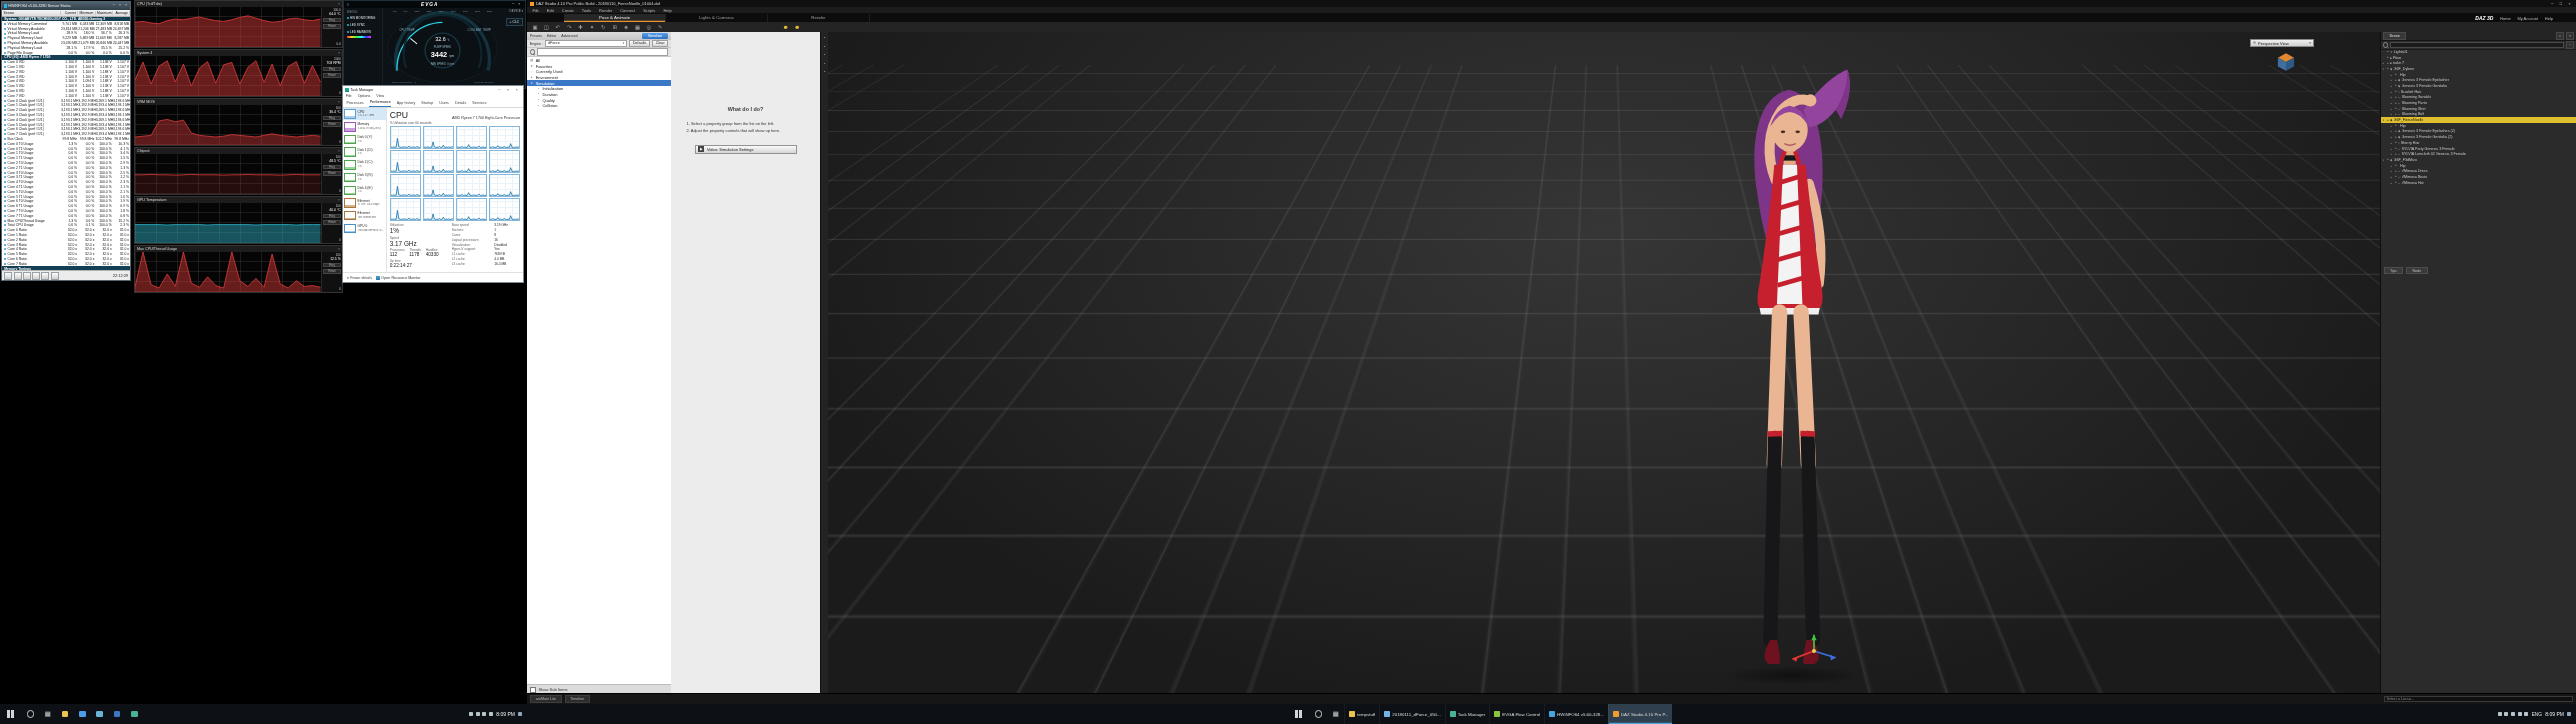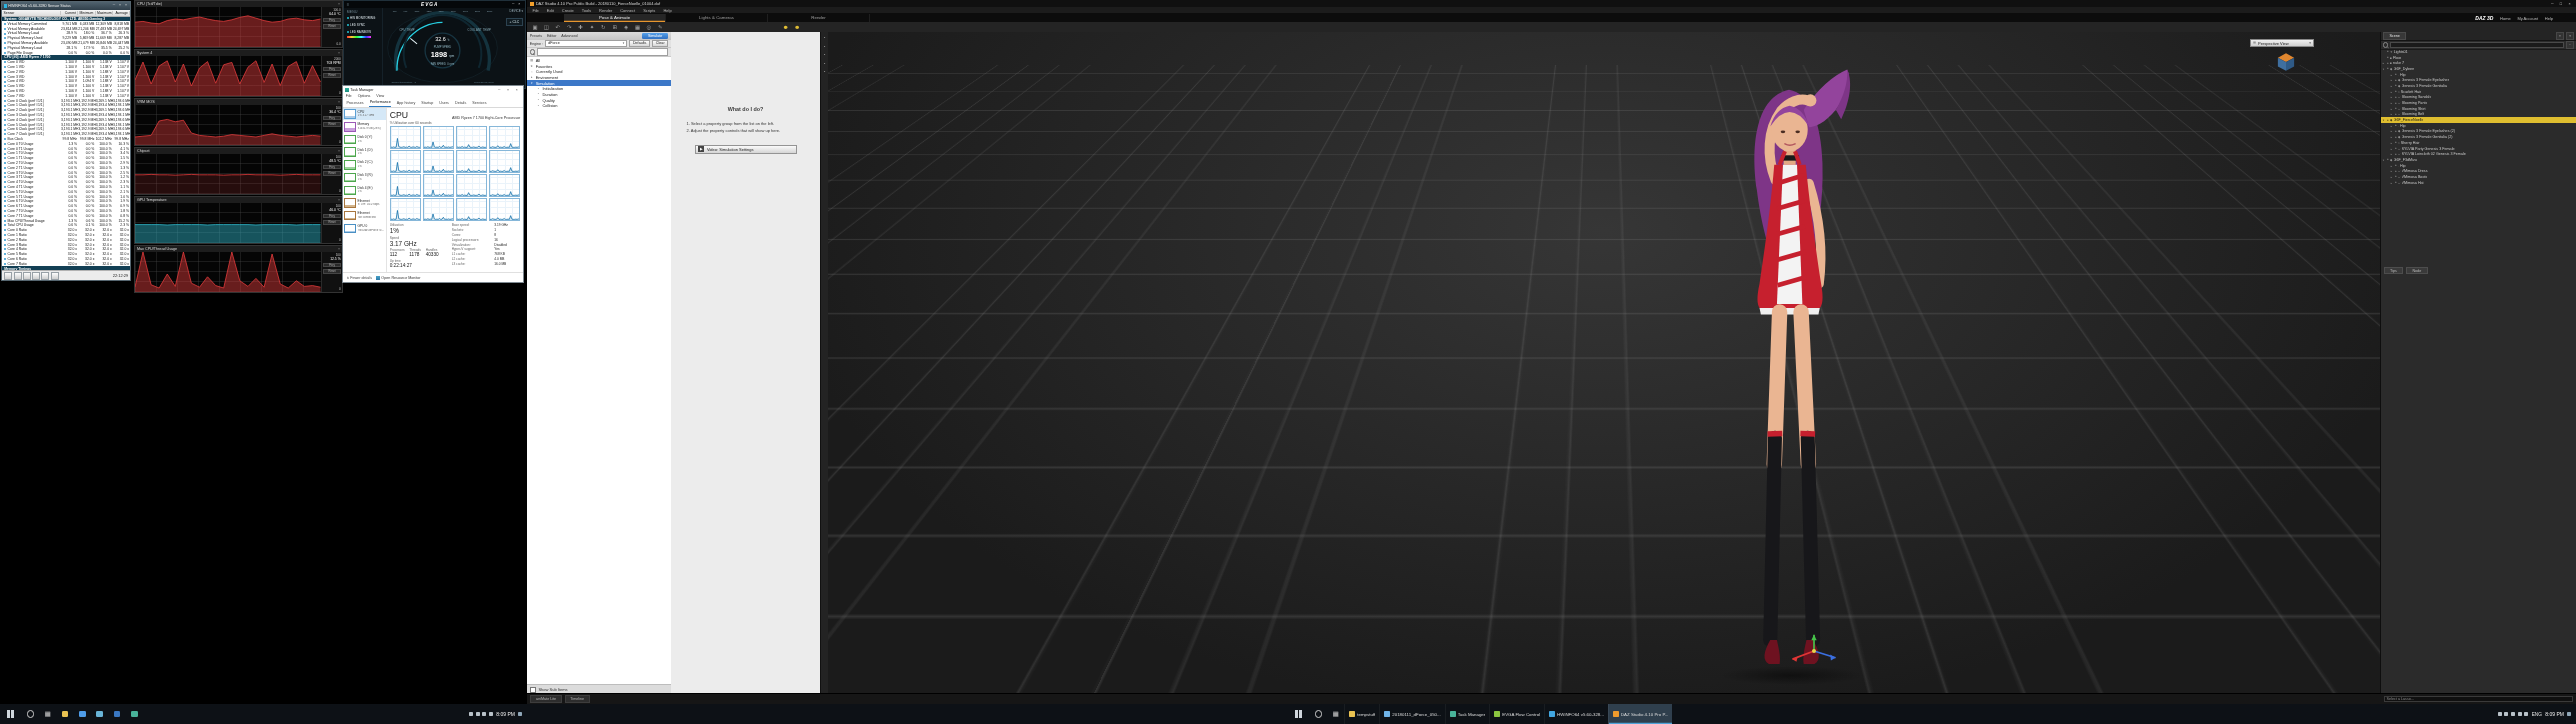--- a/index.html
+++ b/index.html
@@ -806,21 +806,21 @@
             <span>2100</span>
             <span>2300</span>
           </div>
         <span class="ev-lab" style="left:13.4px;top:20px;">CPU TEMP</span>
         <span class="ev-lab" style="right:8px;top:20px;">COOLANT TEMP</span>
         <div class="ev-coolval">
           <span>32.6</span> <span class="u">°c</span>
         </div>
         <div class="ev-pumplab">PUMP SPEED</div>
         <div class="ev-pumpval">
-          <span>1898</span> <span class="u">rpm</span>
+          <span>3442</span> <span class="u">rpm</span>
         </div>
         <div class="ev-fan">
           <span>FAN SPEED</span>&nbsp; <span>0</span> <span>rpm</span>
         </div>
         <span class="ev-cap" style="left:5.4px;">Coolant temperature, °C</span>
         <span class="ev-cap" style="right:5.4px;">Pump Speed, RPM</span>
       </div>
     </div>
   </section>
 

